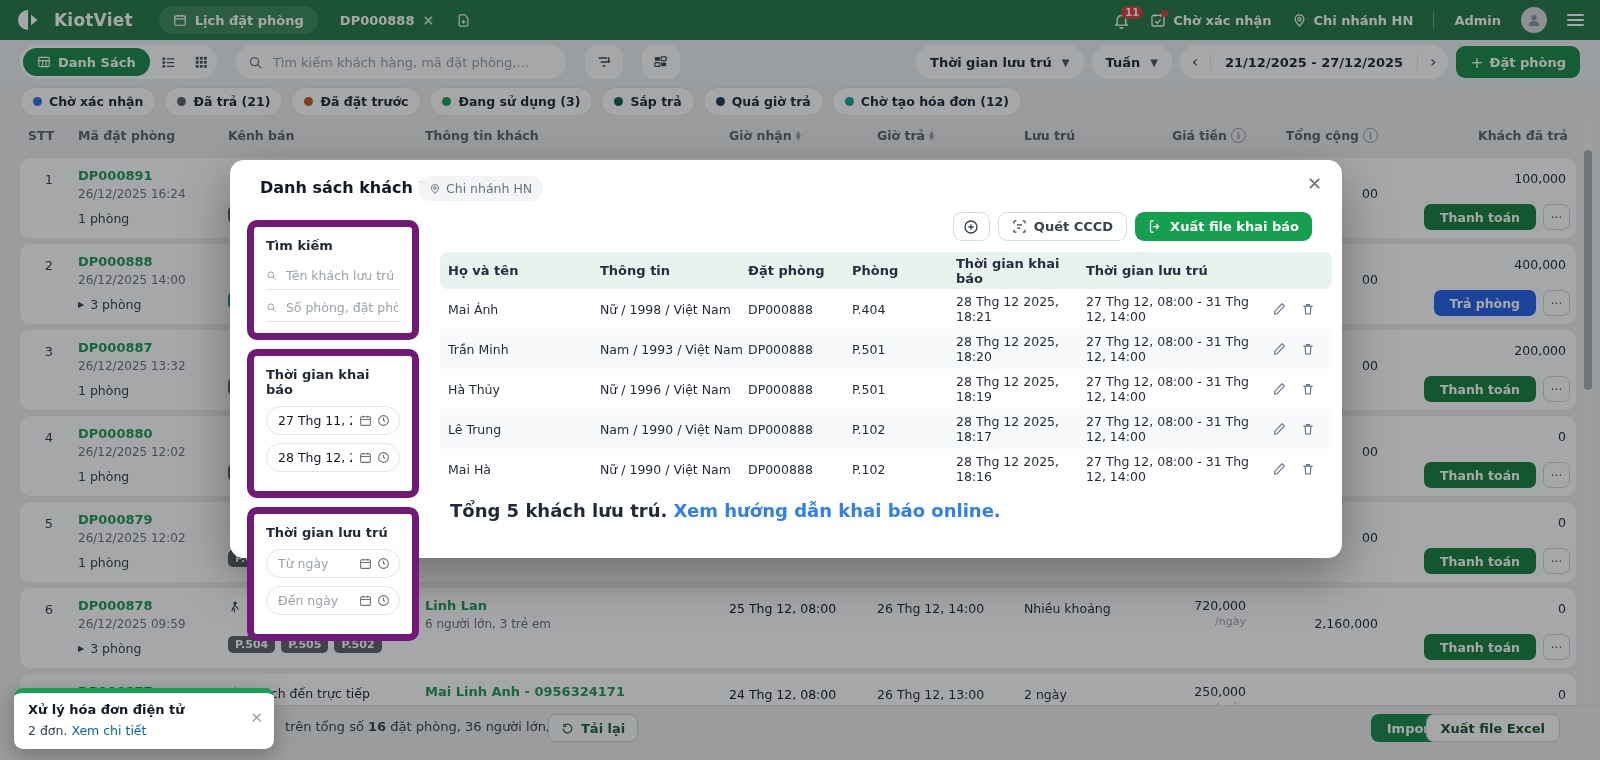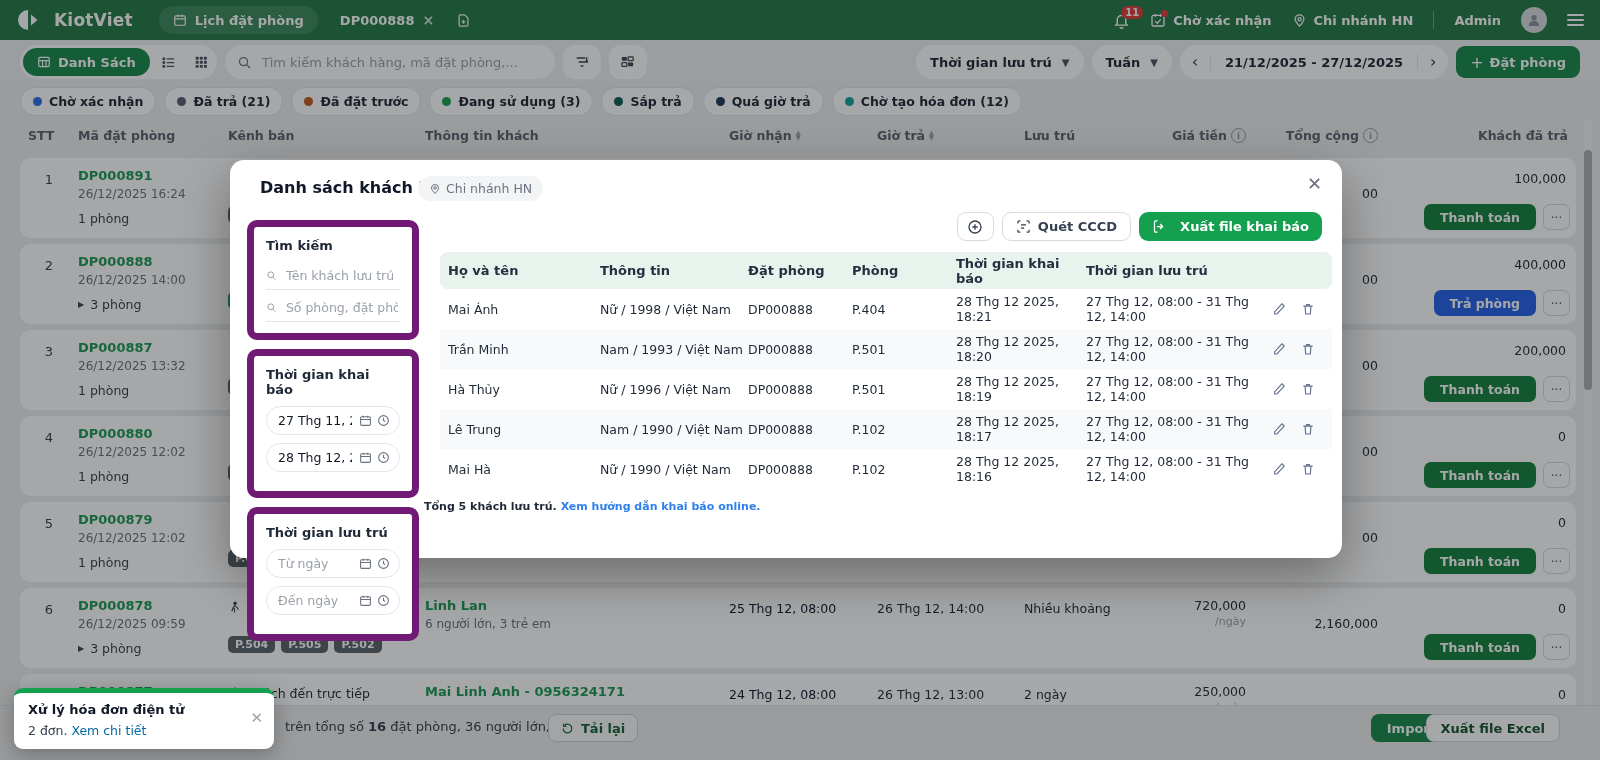--- a/index.html
+++ b/index.html
@@ -22,21 +22,21 @@
   .badge{position:absolute;top:-6px;left:8px;background:#e03e3e;border-radius:8px;min-width:10px;
          padding:1px 4px;font-size:10px;font-weight:700;text-align:center;}
   .tb-item{display:flex;align-items:center;gap:7px;}
   .red-dot{position:absolute;top:-2px;right:-2px;width:7px;height:7px;border-radius:50%;background:#e03e3e;}
   .tb-sep{width:1px;height:18px;background:rgba(255,255,255,.35);}
   .avatar{width:26px;height:26px;border-radius:50%;background:#d7dbdf;display:flex;align-items:center;justify-content:center;}
   .burger span{display:block;width:17px;height:2px;background:#fff;margin:3px 0;border-radius:2px;}
 
   
   .toolbar{position:absolute;left:0;top:40px;width:100%;height:44px;background:#eef1f4;
-           display:flex;align-items:center;padding:0 20px;box-sizing:border-box;gap:8px;}
+           display:flex;align-items:center;padding:0 20px;box-sizing:border-box;gap:19px;}
   .view-group{display:flex;align-items:center;background:#fff;border-radius:17px;height:34px;padding:3px;gap:6px;box-sizing:border-box;}
   .btn-view{display:flex;align-items:center;gap:7px;background:#1a8a4d;color:#fff;border:none;border-radius:14px;
             height:28px;padding:0 14px;font-size:13px;font-weight:700;font-family:inherit;}
   .icon-slot{width:26px;height:26px;display:flex;align-items:center;justify-content:center;color:#4b5563;border-radius:8px;}
   .search-box{display:flex;align-items:center;gap:8px;background:#fff;border-radius:17px;height:34px;width:330px;padding:0 12px;box-sizing:border-box;}
   .search-box input{border:none;outline:none;flex:1;font-size:13px;font-family:inherit;color:#1f2937;background:transparent;}
   .search-box input::placeholder{color:#9aa1aa;}
   .sq-btn{width:38px;height:34px;background:#fff;border:none;border-radius:12px;display:flex;align-items:center;justify-content:center;color:#3f4752;}
   .tool-right{margin-left:auto;display:flex;align-items:center;gap:8px;}
   .pill-select{display:flex;align-items:center;gap:10px;background:#fff;border-radius:17px;height:34px;padding:0 14px;
@@ -121,36 +121,36 @@
   .f-card{border:7px solid #701a75;border-radius:10px;padding:11px 12px;margin-bottom:9px;background:#fff;box-sizing:border-box;}
   .f-title{font-size:13px;font-weight:700;color:#1f2937;margin-bottom:9px;}
   .f-uinput{display:flex;align-items:center;gap:7px;border-bottom:1px solid #e2e5e9;padding:5px 0;color:#8e959e;}
   .f-uinput input{border:none;outline:none;width:100%;font-size:12.5px;font-family:inherit;color:#1f2937;background:transparent;}
   .f-uinput input::placeholder{color:#9aa1aa;}
   .f-dinput{display:flex;align-items:center;gap:5px;border:1px solid #e3e6ea;border-radius:15px;height:29px;
             padding:0 9px;margin-bottom:8px;color:#6b7280;box-sizing:border-box;}
   .f-dinput input{border:none;outline:none;flex:1;min-width:0;font-size:12.5px;font-family:inherit;color:#111827;background:transparent;}
   .f-dinput input::placeholder{color:#9aa1aa;}
 
-  .m-actions{position:absolute;right:20px;top:52px;display:flex;gap:8px;}
+  .m-actions{position:absolute;right:30px;top:52px;display:flex;gap:8px;}
   .ma-icon{width:37px;height:29px;border:1px solid #d7dbe0;border-radius:9px;background:#fff;color:#374151;
            display:flex;align-items:center;justify-content:center;}
   .ma-scan{display:flex;align-items:center;gap:7px;height:29px;padding:0 13px;border:1px solid #d7dbe0;border-radius:9px;
            background:#fff;color:#374151;font-size:13px;font-weight:600;font-family:inherit;}
-  .ma-export{display:flex;align-items:center;gap:13px;height:29px;padding:0 13px;border:none;border-radius:9px;
+  .ma-export{display:flex;align-items:center;gap:7px;height:29px;padding:0 13px;border:none;border-radius:9px;
              background:#14a04e;color:#fff;font-size:13px;font-weight:700;font-family:inherit;}
 
   .m-table{position:absolute;left:210px;top:92px;width:892px;}
   .mt-head,.mt-row{display:grid;grid-template-columns:152px 148px 104px 104px 130px 186px 52px;align-items:center;padding-left:8px;box-sizing:border-box;}
   .mt-head{height:37px;background:#e7f3ec;border-radius:8px;font-size:13px;font-weight:700;color:#243040;}
   .mt-row{height:40px;font-size:12.5px;color:#1f2937;}
   .mt-row.alt{background:#f7f9fa;}
   .mt-acts{display:flex;gap:15px;color:#64748b;}
   .mt-acts svg{cursor:pointer;}
-  .m-foot{position:absolute;left:194px;top:340px;font-size:11px;color:#1f2937;font-weight:600;text-align:center;}
+  .m-foot{position:absolute;left:220px;top:340px;font-size:18px;color:#1f2937;font-weight:600;text-align:center;}
   .m-foot a{color:#2f80ed;font-weight:600;text-decoration:none;cursor:pointer;}
 
   
   .toast{position:absolute;left:14px;top:688px;width:260px;background:#fff;border-radius:9px;z-index:70;
          box-shadow:0 6px 22px rgba(0,0,0,.28);border-top:5px solid #14a04e;padding:9px 12px 11px 14px;box-sizing:border-box;}
   .t-title{font-size:13px;font-weight:700;color:#111827;margin-bottom:6px;}
   .t-line{font-size:12.5px;color:#374151;}
   .t-line a{color:#0369a1;text-decoration:none;font-weight:400;cursor:pointer;}
   .t-close{position:absolute;right:11px;top:16px;color:#9aa1aa;font-size:15px;cursor:pointer;}
 </style>

